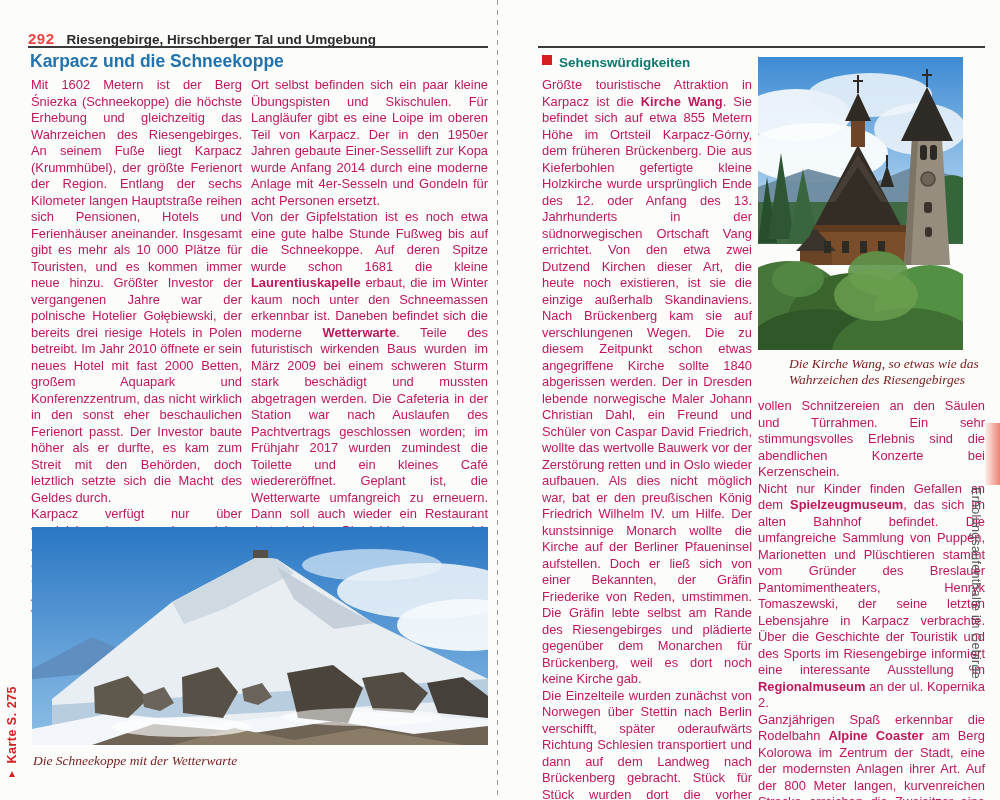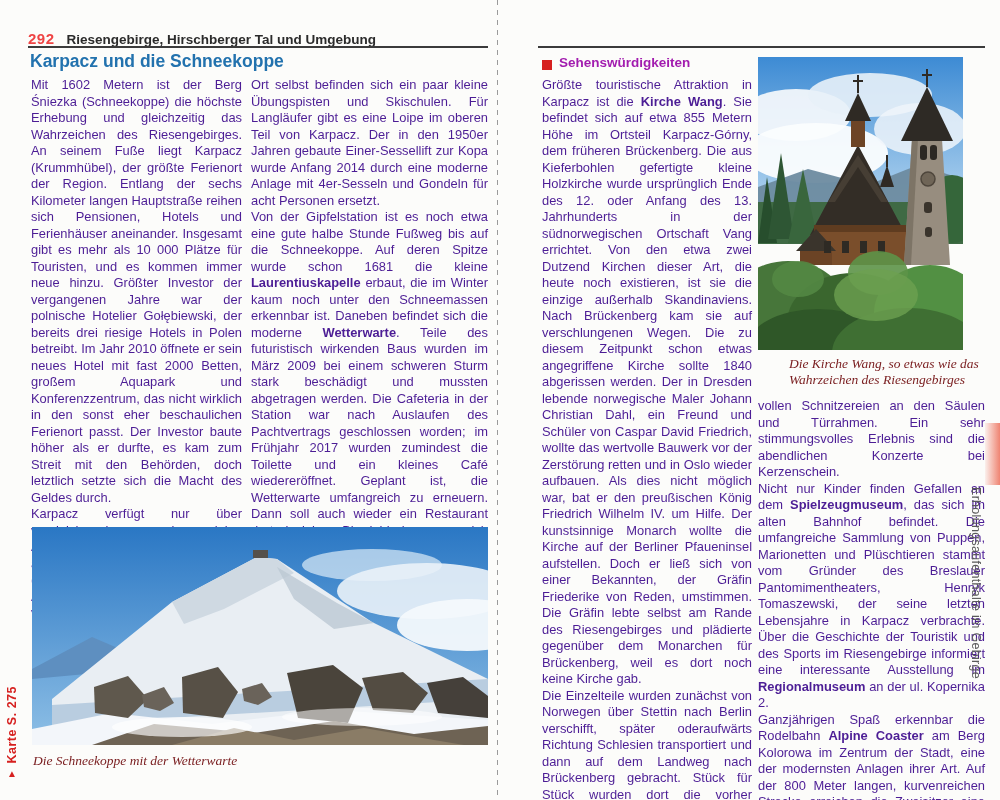--- a/index.html
+++ b/index.html
@@ -18,25 +18,25 @@
   .hdr-right { left:538px; width:447px; text-align:right; }
   .pagenum { color:#ef4444; font-size:15px; font-weight:bold; letter-spacing:.5px; }
   .hdr-left .pagenum { margin-right:12px; }
   .hdr-right .pagenum { margin-left:14px; }
   .rule { position:absolute; height:2px; background:#3b3b3b; }
   .rule-left { left:28px; top:46px; width:460px; }
   .rule-right { left:538px; top:46px; width:447px; }
   
   .chapter-title { position:absolute; left:30px; top:51px; margin:0; font-size:17.5px; font-weight:bold; color:#2272ae; }
   
-  .section-head { position:absolute; left:542px; top:55px; display:flex; align-items:flex-end; gap:7px;
-    font-size:13.5px; font-weight:bold; color:#a21caf; }
+  .section-head { position:absolute; left:542px; top:55px; display:flex; align-items:flex-start; gap:7px;
+    font-size:13.5px; font-weight:bold; color:#0f766e; }
   .redsq { width:10px; height:10px; background:#d6201f; display:inline-block; flex:0 0 auto; }
   
-  .col { position:absolute; font-size:12.9px; line-height:16.5px; text-align:justify; color:#4c1d95; }
+  .col { position:absolute; font-size:12.9px; line-height:16.5px; text-align:justify; color:#be185d; }
   .col p { margin:0; }
   .col-l1 { left:31px;  top:77px;  width:211px; }
   .col-l2 { left:251px; top:77px;  width:237px; }
   .col-r1 { left:542px; top:77px;  width:210px; }
   .col-r2 { left:758px; top:398px; width:227px; }
   
   .photo { position:absolute; margin:0; overflow:hidden; }
   .photo svg { display:block; }
   .photo-snow   { left:32px;  top:527px; width:456px; height:218px; }
   .photo-church { left:758px; top:57px;  width:205px; height:293px; }

